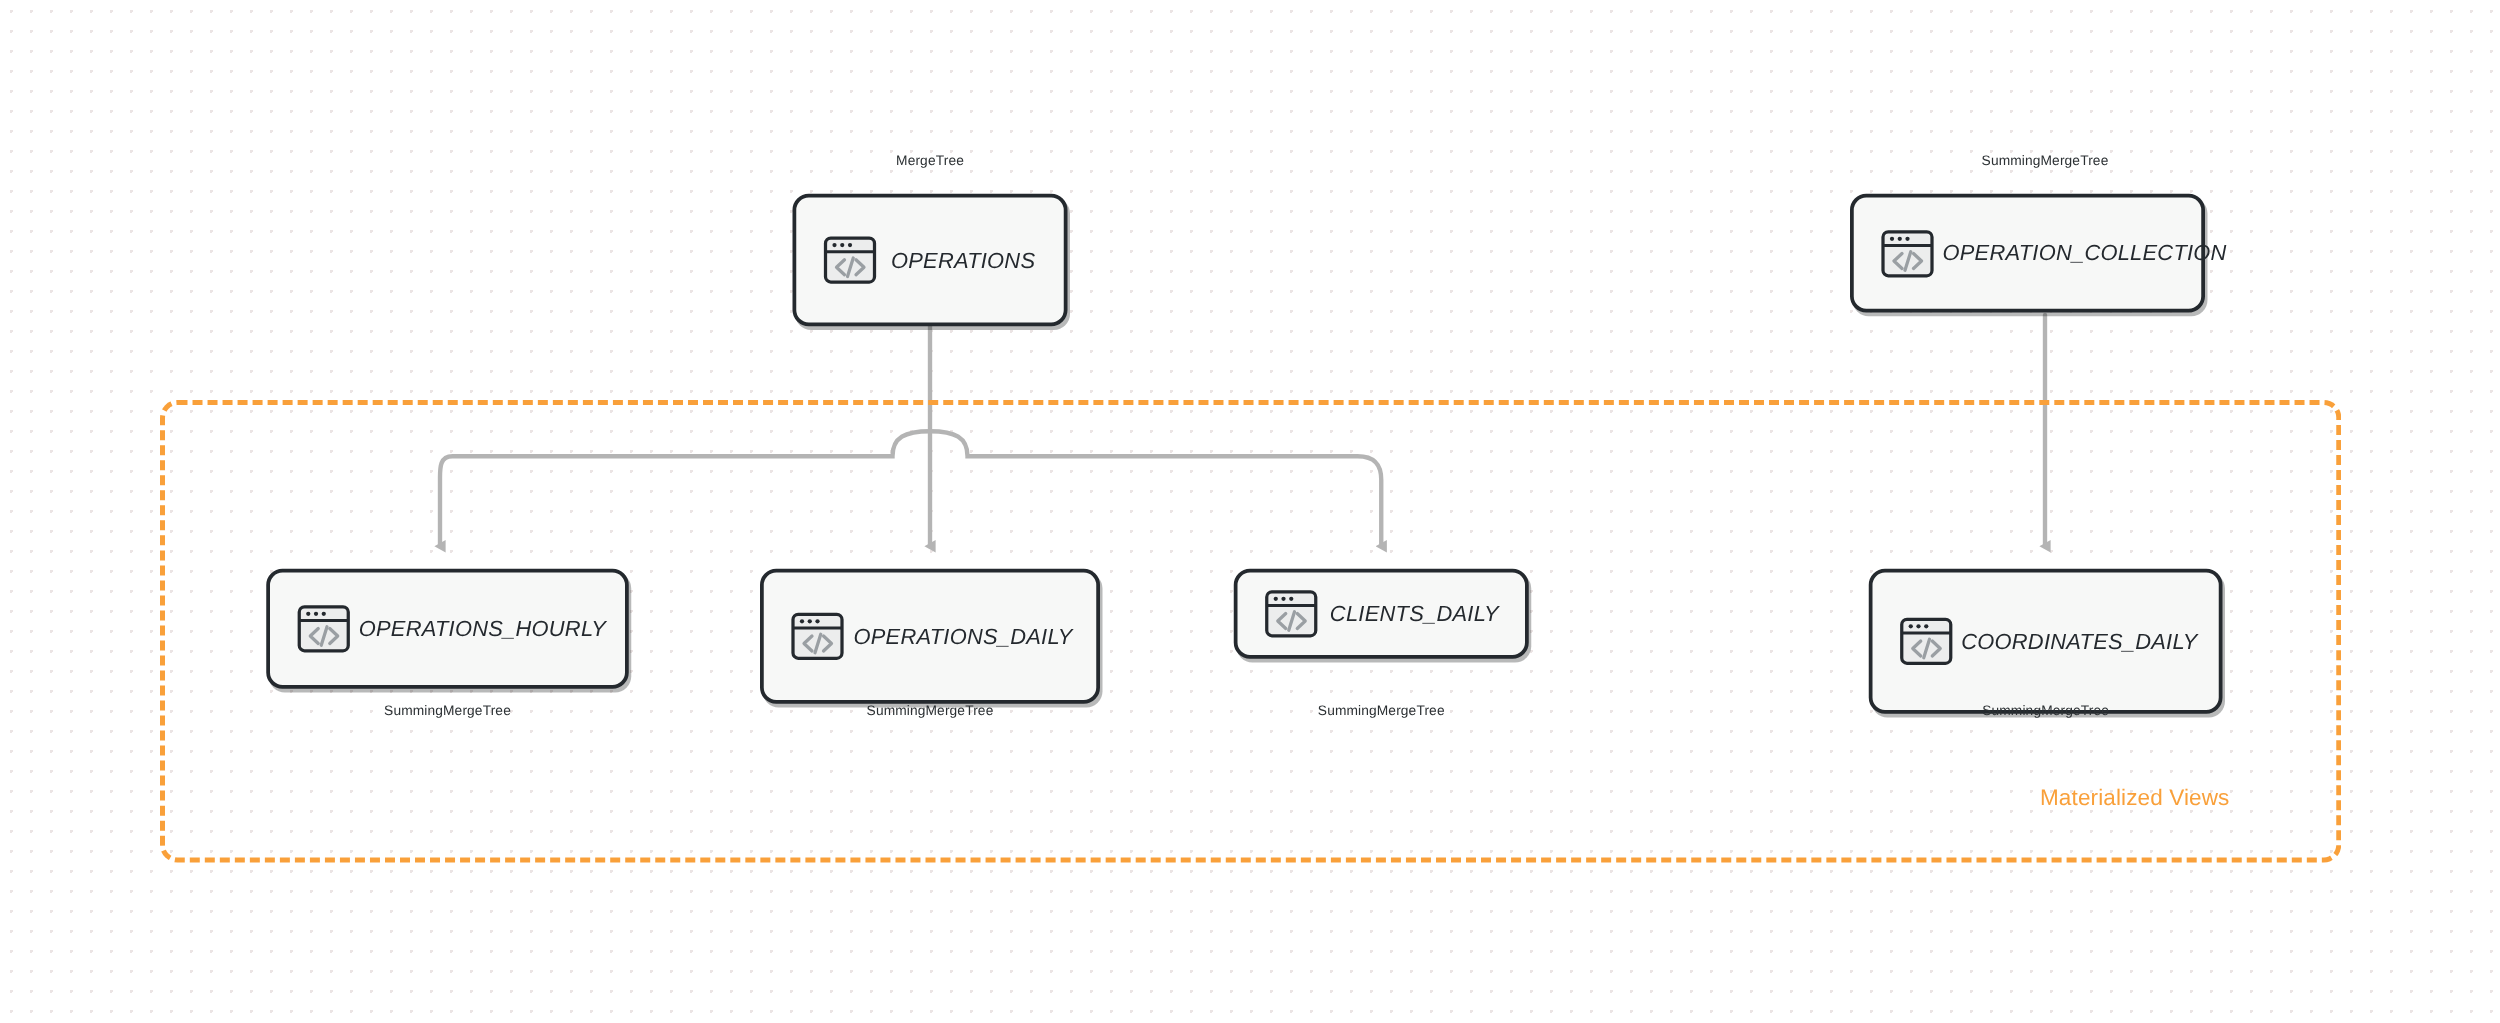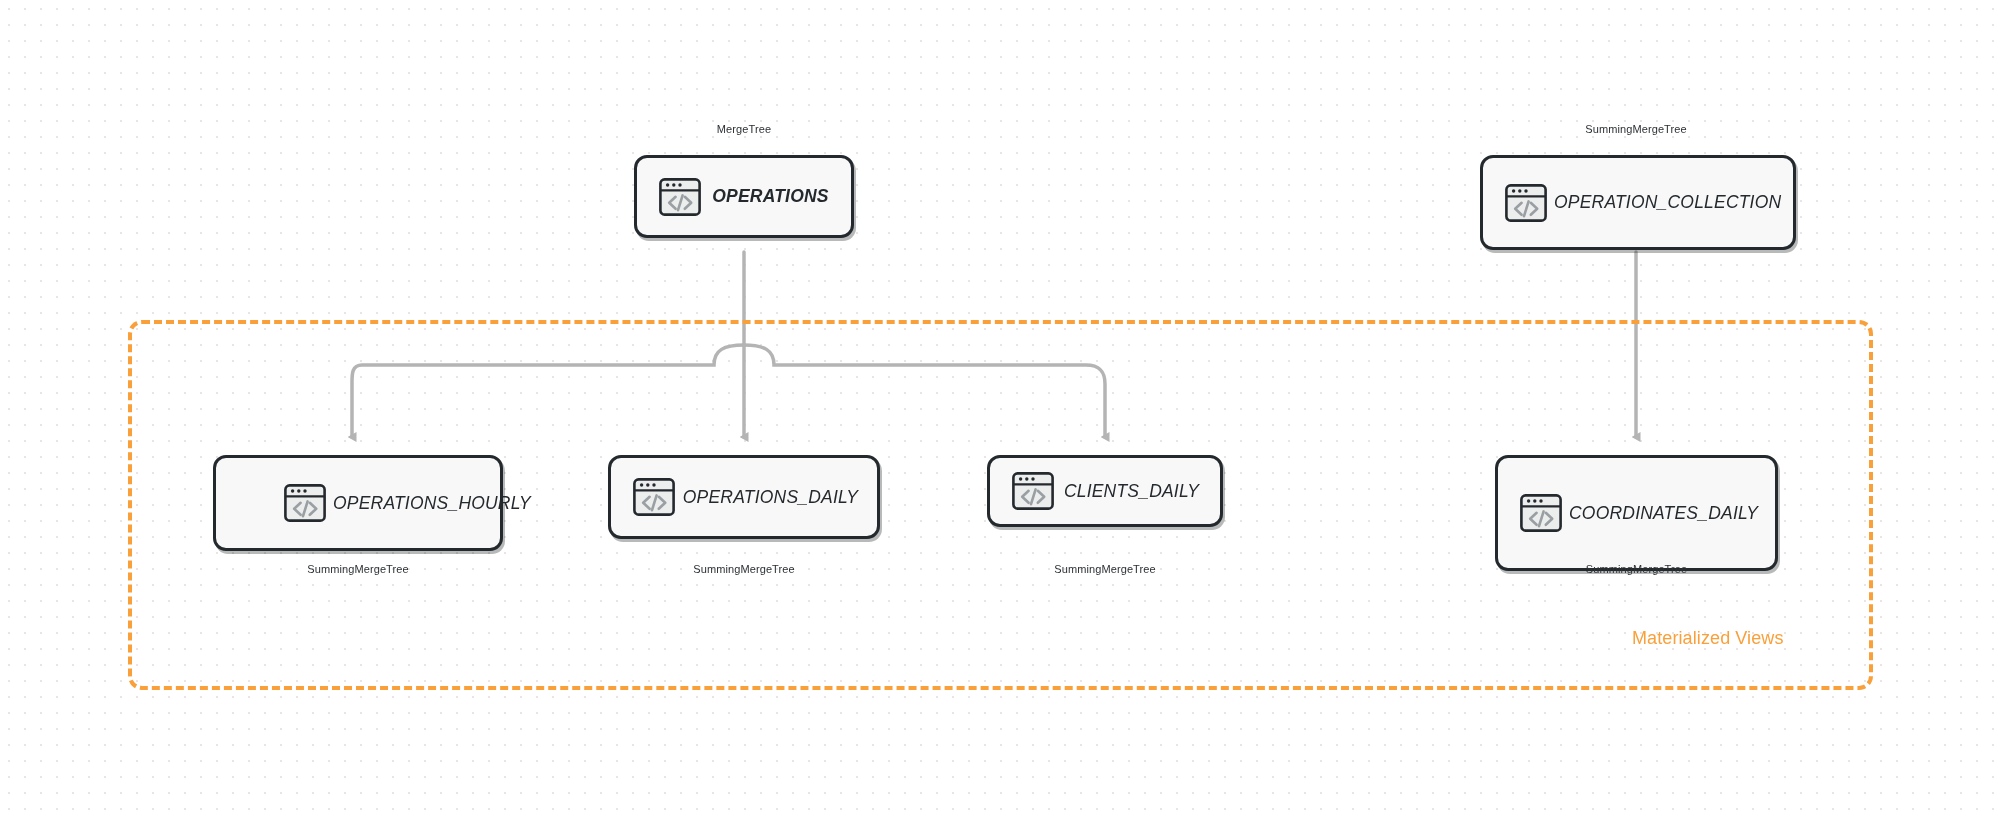--- a/index.html
+++ b/index.html
@@ -109,63 +109,63 @@
 
     <path d="M744,345 C764,345 774,350 774,365 L1086,365 C1100,365 1105,372 1105,384 L1105,437" fill="none" stroke="#b4b4b4" stroke-width="3.5" stroke-linecap="round" marker-end="url(#arrowhead)"></path>
 
     <path d="M1636,252 L1636,437" fill="none" stroke="#b4b4b4" stroke-width="3.5" stroke-linecap="round" marker-end="url(#arrowhead)"></path>
   </svg>
 
   <div class="group-box" style="left:128px; top:320px; width:1745px; height:370px;"></div>
   <div class="group-label" style="left:1632px; top:628px;">Materialized Views</div>
 
   <div id="node-layer">
-      <div class="node" style="left: 634px; top: 155px; width: 220px; height: 83px; font-weight: bold;">
+      <div class="node" style="left: 634px; top: 155px; width: 220px; height: 106px;">
         <svg class="node-icon" viewBox="0 0 44 44">
           <rect x="2.4" y="4.4" width="39.2" height="35.2" rx="4.2" ry="4.2" fill="#eceded" stroke="#24292e" stroke-width="2.6"></rect>
           <line x1="2.4" y1="15.4" x2="41.6" y2="15.4" stroke="#24292e" stroke-width="2.3"></line>
           <circle cx="9.6" cy="10" r="1.7" fill="#24292e"></circle>
           <circle cx="15.8" cy="10" r="1.7" fill="#24292e"></circle>
           <circle cx="22.0" cy="10" r="1.7" fill="#24292e"></circle>
           <path d="M17.6 21.8 L11.2 27.8 L17.6 33.8" fill="none" stroke="#9a9fa3" stroke-width="2.6" stroke-linecap="round" stroke-linejoin="round"></path>
           <path d="M26.8 21.8 L33.2 27.8 L26.8 33.8" fill="none" stroke="#9a9fa3" stroke-width="2.6" stroke-linecap="round" stroke-linejoin="round"></path>
           <line x1="24.6" y1="20.4" x2="20.0" y2="35.2" stroke="#9a9fa3" stroke-width="2.6" stroke-linecap="round"></line>
         </svg>
         <span class="node-title">OPERATIONS</span>
       </div>
       <div class="engine-label" style="left: 744px; top: 123px;">MergeTree</div>
-      <div class="node" style="left: 1480px; top: 155px; width: 316px; height: 95px;">
+      <div class="node" style="left: 1480px; top: 155px; width: 284px; height: 95px;">
         <svg class="node-icon" viewBox="0 0 44 44">
           <rect x="2.4" y="4.4" width="39.2" height="35.2" rx="4.2" ry="4.2" fill="#eceded" stroke="#24292e" stroke-width="2.6"></rect>
           <line x1="2.4" y1="15.4" x2="41.6" y2="15.4" stroke="#24292e" stroke-width="2.3"></line>
           <circle cx="9.6" cy="10" r="1.7" fill="#24292e"></circle>
           <circle cx="15.8" cy="10" r="1.7" fill="#24292e"></circle>
           <circle cx="22.0" cy="10" r="1.7" fill="#24292e"></circle>
           <path d="M17.6 21.8 L11.2 27.8 L17.6 33.8" fill="none" stroke="#9a9fa3" stroke-width="2.6" stroke-linecap="round" stroke-linejoin="round"></path>
           <path d="M26.8 21.8 L33.2 27.8 L26.8 33.8" fill="none" stroke="#9a9fa3" stroke-width="2.6" stroke-linecap="round" stroke-linejoin="round"></path>
           <line x1="24.6" y1="20.4" x2="20.0" y2="35.2" stroke="#9a9fa3" stroke-width="2.6" stroke-linecap="round"></line>
         </svg>
         <span class="node-title">OPERATION_COLLECTION</span>
       </div>
       <div class="engine-label" style="left: 1636px; top: 123px;">SummingMergeTree</div>
-      <div class="node" style="left: 213px; top: 455px; width: 290px; height: 96px; padding-left: 46px;">
+      <div class="node" style="left: 213px; top: 455px; width: 290px; height: 96px;">
         <svg class="node-icon" viewBox="0 0 44 44">
           <rect x="2.4" y="4.4" width="39.2" height="35.2" rx="4.2" ry="4.2" fill="#eceded" stroke="#24292e" stroke-width="2.6"></rect>
           <line x1="2.4" y1="15.4" x2="41.6" y2="15.4" stroke="#24292e" stroke-width="2.3"></line>
           <circle cx="9.6" cy="10" r="1.7" fill="#24292e"></circle>
           <circle cx="15.8" cy="10" r="1.7" fill="#24292e"></circle>
           <circle cx="22.0" cy="10" r="1.7" fill="#24292e"></circle>
           <path d="M17.6 21.8 L11.2 27.8 L17.6 33.8" fill="none" stroke="#9a9fa3" stroke-width="2.6" stroke-linecap="round" stroke-linejoin="round"></path>
           <path d="M26.8 21.8 L33.2 27.8 L26.8 33.8" fill="none" stroke="#9a9fa3" stroke-width="2.6" stroke-linecap="round" stroke-linejoin="round"></path>
           <line x1="24.6" y1="20.4" x2="20.0" y2="35.2" stroke="#9a9fa3" stroke-width="2.6" stroke-linecap="round"></line>
         </svg>
         <span class="node-title">OPERATIONS_HOURLY</span>
       </div>
       <div class="engine-label" style="left: 358px; top: 563px;">SummingMergeTree</div>
-      <div class="node" style="left: 608px; top: 455px; width: 272px; height: 84px;">
+      <div class="node" style="left: 608px; top: 455px; width: 272px; height: 108px;">
         <svg class="node-icon" viewBox="0 0 44 44">
           <rect x="2.4" y="4.4" width="39.2" height="35.2" rx="4.2" ry="4.2" fill="#eceded" stroke="#24292e" stroke-width="2.6"></rect>
           <line x1="2.4" y1="15.4" x2="41.6" y2="15.4" stroke="#24292e" stroke-width="2.3"></line>
           <circle cx="9.6" cy="10" r="1.7" fill="#24292e"></circle>
           <circle cx="15.8" cy="10" r="1.7" fill="#24292e"></circle>
           <circle cx="22.0" cy="10" r="1.7" fill="#24292e"></circle>
           <path d="M17.6 21.8 L11.2 27.8 L17.6 33.8" fill="none" stroke="#9a9fa3" stroke-width="2.6" stroke-linecap="round" stroke-linejoin="round"></path>
           <path d="M26.8 21.8 L33.2 27.8 L26.8 33.8" fill="none" stroke="#9a9fa3" stroke-width="2.6" stroke-linecap="round" stroke-linejoin="round"></path>
           <line x1="24.6" y1="20.4" x2="20.0" y2="35.2" stroke="#9a9fa3" stroke-width="2.6" stroke-linecap="round"></line>
         </svg>

